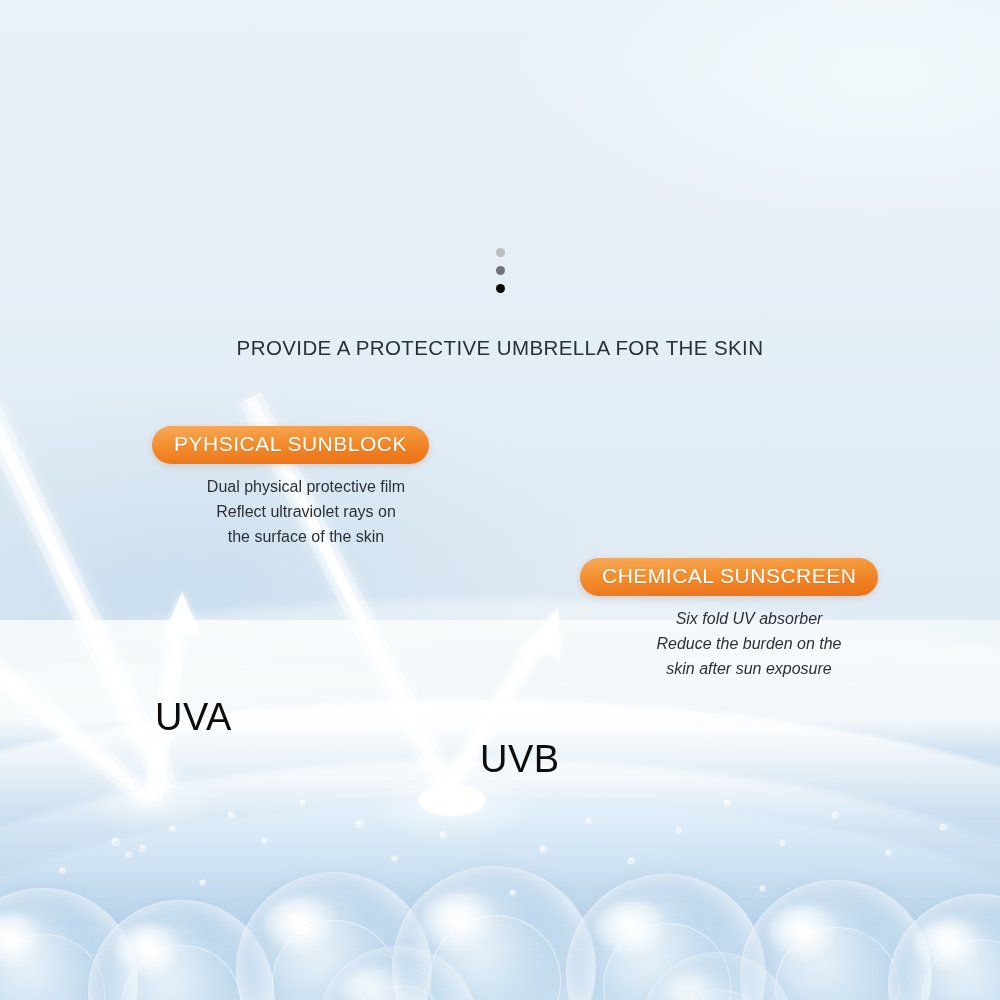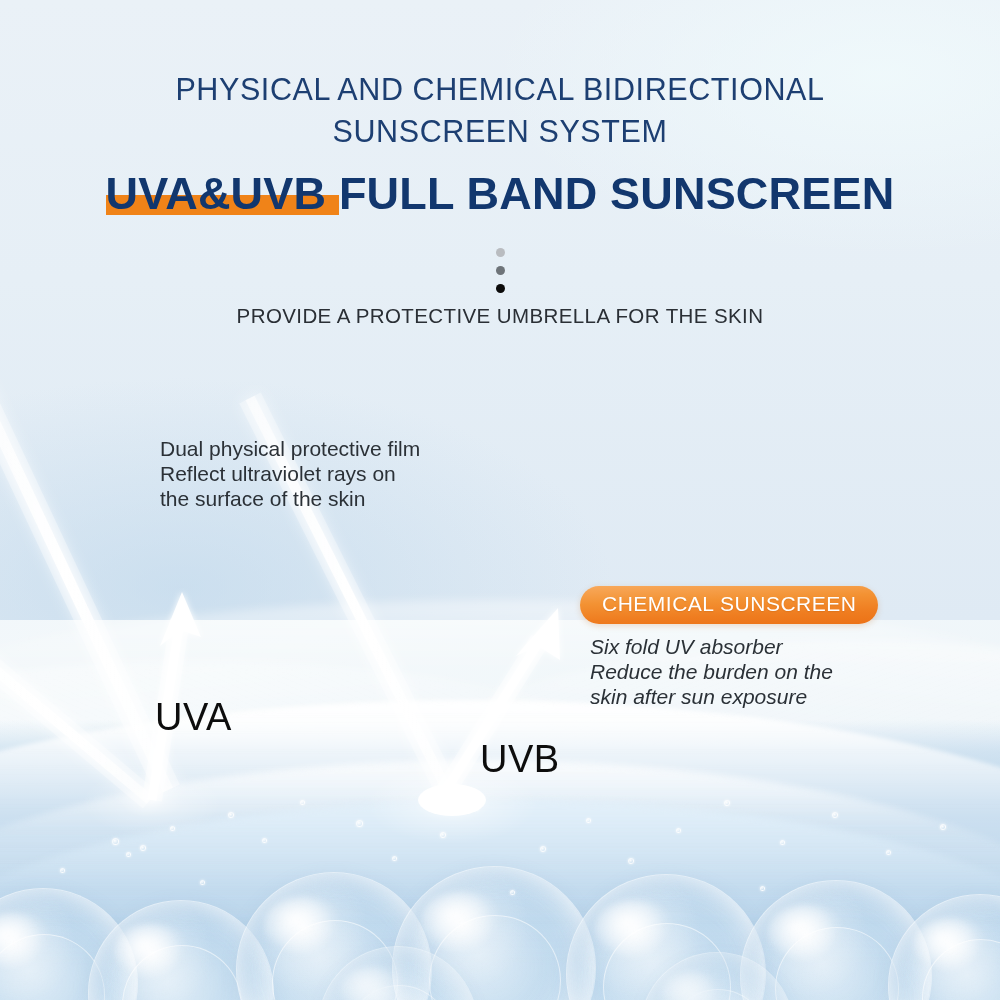--- a/index.html
+++ b/index.html
@@ -178,21 +178,21 @@
     align-items: center;
     gap: 9px;
   }
   .dot { width: 9px; height: 9px; border-radius: 50%; }
   .dot-1 { background: #b9bcc0; }
   .dot-2 { background: #6e7479; }
   .dot-3 { background: #0b0b0b; }
 
   .subline {
     position: absolute;
-    left: 0; top: 304px; width: 100%;
+    left: 0; top: 336px; width: 100%;
     text-align: center;
     color: #2a2f35;
     font-size: 20.5px;
     letter-spacing: 0.4px;
   }
 
   
   .callout { position: absolute; }
 
   .badge {
@@ -205,30 +205,30 @@
     background: linear-gradient(180deg, #f7a košuljа 0%, #ef7b1f 100%);
     background: linear-gradient(178deg, #f8a95c 0%, #f39233 38%, #ef7d20 72%, #ec7216 100%);
     box-shadow: 0 2px 6px rgba(190,110,30,0.22);
     white-space: nowrap;
     text-shadow: 0 1px 1px rgba(180,95,15,0.28);
   }
 
   .callout-body {
     margin-top: 10px;
     color: #2b3137;
-    font-size: 21px;
+    font-size: 16px;
     line-height: 25px;
-    text-align: left;
+    text-align: center;
     white-space: pre-line;
   }
 
   #callout-physical { left: 152px; top: 426px; width: 300px; }
   #callout-physical .callout-body { padding-left: 8px; }
 
-  #callout-chemical { left: 580px; top: 558px; width: 328px; margin-top: 28px; }
+  #callout-chemical { left: 580px; top: 558px; width: 328px; }
   #callout-chemical .callout-body { padding-left: 10px; font-style: italic; }
 
   
   .uv-label {
     position: absolute;
     color: #0d0d0d;
     font-size: 38px;
     letter-spacing: 0.5px;
   }
   #uv-label-uva { left: 155px; top: 696px; }
@@ -340,38 +340,31 @@
         <line x1="440" y1="800" x2="540" y2="640" stroke="#ffffff" stroke-width="9" stroke-opacity="0.96"></line>
         <polygon points="558,608 560,660 538,646 516,656" fill="#ffffff" fill-opacity="0.97"></polygon>
       </g>
 
       <ellipse cx="152" cy="802" rx="70" ry="34" fill="url(#hotspot)" opacity="0.65"></ellipse>
       <ellipse cx="452" cy="804" rx="86" ry="40" fill="url(#hotspot)" opacity="0.9"></ellipse>
       <ellipse cx="452" cy="800" rx="34" ry="16" fill="#ffffff" opacity="0.95"></ellipse>
     </svg>
   </div>
 
-  <div class="headings">
-    <div class="kicker">PHYSICAL AND CHEMICAL BIDIRECTIONAL</div>
-    <div class="kicker">SUNSCREEN SYSTEM</div>
-    <div class="headline-wrap">
-      <span class="hl-highlight"></span>
-      <div class="headline">UVA&amp;UVB FULL BAND SUNSCREEN</div>
-    </div>
-  </div>
 
   <div class="dots">
     <span class="dot dot-1"></span>
     <span class="dot dot-2"></span>
     <span class="dot dot-3"></span>
   </div>
 
   <div class="subline">PROVIDE A PROTECTIVE UMBRELLA FOR THE SKIN</div>
 
   <div class="callout" id="callout-physical">
+    <span class="badge">PYHSICAL SUNBLOCK</span>
     <div class="callout-body">Dual physical protective film
 Reflect ultraviolet rays on
 the surface of the skin</div>
   </div>
 
   <div class="callout" id="callout-chemical">
     <span class="badge">CHEMICAL SUNSCREEN</span>
     <div class="callout-body">Six fold UV absorber
 Reduce the burden on the
 skin after sun exposure</div>

